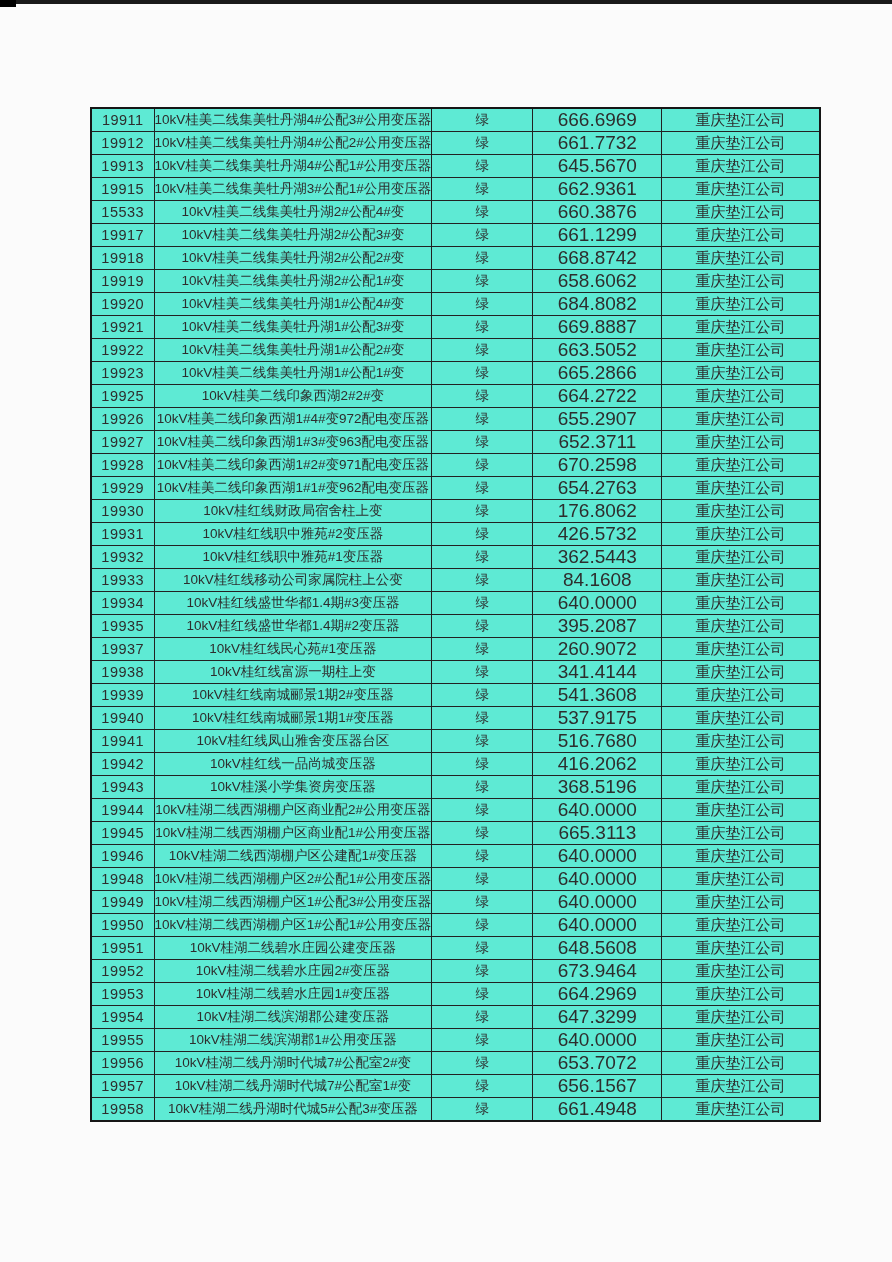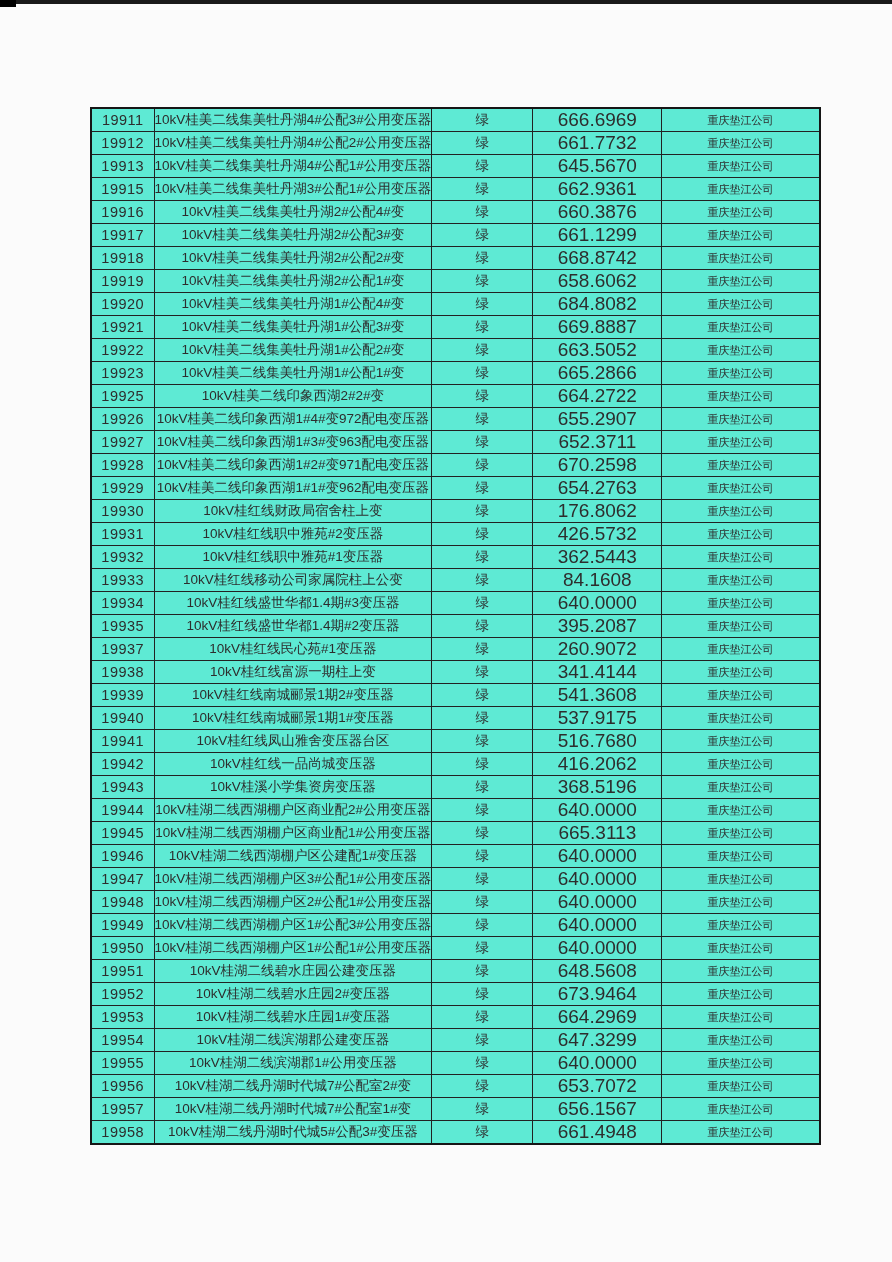--- a/index.html
+++ b/index.html
@@ -30,21 +30,21 @@
     padding: 0;
     text-align: center;
     vertical-align: middle;
     color: #2d2d2d;
     overflow: hidden;
   }
   td.c-id     { font-size: 14.5px; letter-spacing: 0.5px; }
   td.c-name   { font-size: 13.5px; border-radius: 7px; }
   td.c-status { font-size: 13.5px; }
   td.c-value  { font-size: 19px; }
-  td.c-company{ font-size: 11px; }
+  td.c-company{ font-size: 15px; }
   .name-wrap {
     display: flex; justify-content: center; align-items: center;
     overflow: hidden; width: 100%; height: 100%;
   }
   .name-wrap span { white-space: nowrap; flex: 0 0 auto; }
 </style>
 </head>
 <body>
 
 <div class="top-edge"></div>
@@ -102,21 +102,21 @@
       <div class="name-wrap">
             <span>10kV桂美二线集美牡丹湖3#公配1#公用变压器</span>
           </div>
     </td>
     <td class="c-status">绿</td>
     <td class="c-value">662.9361</td>
     <td class="c-company">重庆垫江公司</td>
   </tr>
 
   <tr>
-    <td class="c-id">19916</td>
+    <td class="c-id">15533</td>
     <td class="c-name">
       <div class="name-wrap">
             <span>10kV桂美二线集美牡丹湖2#公配4#变</span>
           </div>
     </td>
     <td class="c-status">绿</td>
     <td class="c-value">660.3876</td>
     <td class="c-company">重庆垫江公司</td>
   </tr>
 
@@ -451,31 +451,20 @@
     <td class="c-name">
       <div class="name-wrap">
             <span>10kV桂湖二线西湖棚户区公建配1#变压器</span>
           </div>
     </td>
     <td class="c-status">绿</td>
     <td class="c-value">640.0000</td>
     <td class="c-company">重庆垫江公司</td>
   </tr>
 
-  <tr>
-    <td class="c-id">19947</td>
-    <td class="c-name">
-      <div class="name-wrap">
-            <span>10kV桂湖二线西湖棚户区3#公配1#公用变压器</span>
-          </div>
-    </td>
-    <td class="c-status">绿</td>
-    <td class="c-value">640.0000</td>
-    <td class="c-company">重庆垫江公司</td>
-  </tr>
 
   <tr>
     <td class="c-id">19948</td>
     <td class="c-name">
       <div class="name-wrap">
             <span>10kV桂湖二线西湖棚户区2#公配1#公用变压器</span>
           </div>
     </td>
     <td class="c-status">绿</td>
     <td class="c-value">640.0000</td>

